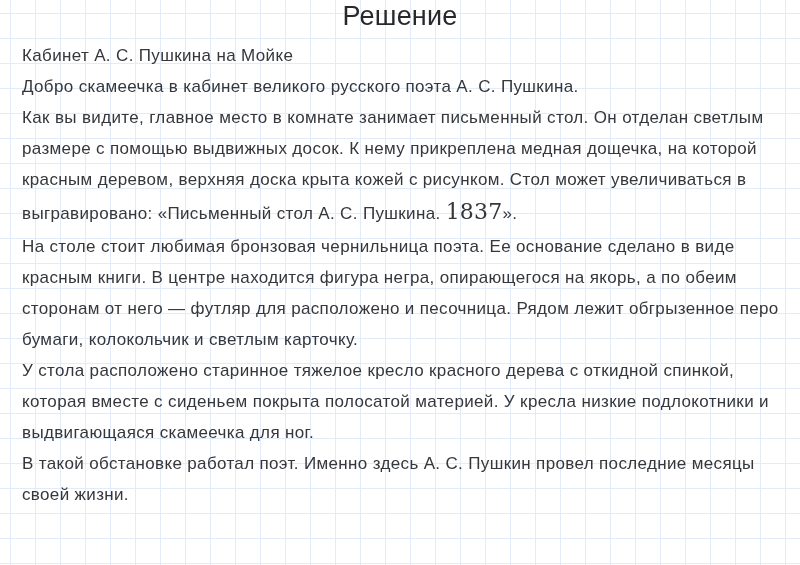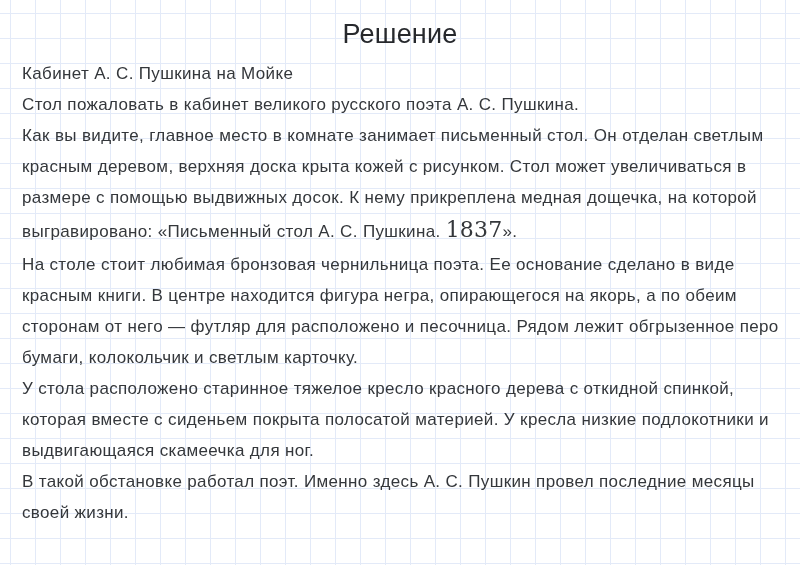--- a/index.html
+++ b/index.html
@@ -16,21 +16,21 @@
   .page{
     position:relative;width:800px;height:565px;
     background-color:var(--page-bg);
     background-image:
       linear-gradient(to right, var(--grid-color) 1px, transparent 1px),
       linear-gradient(to bottom, var(--grid-color) 1px, transparent 1px);
     background-size:25px 25px;
     background-position:10px 13px;
   }
   .page-title{
-    margin:0;padding-top:18px;
+    margin:0;padding-top:0;
     text-align:center;
     font-size:27px;line-height:32px;
     font-weight:500;
     color:var(--title-color);
     letter-spacing:0.2px;
   }
   .solution-text{
     margin:8px 8px 12px 22px;
   }
   .line{
@@ -50,24 +50,24 @@
   }
 </style>
 </head>
 <body>
 
 <main class="page">
   <h1 class="page-title">Решение</h1>
 
   <div class="solution-text">
     <div class="line">Кабинет А. С. Пушкина на Мойке</div>
-    <div class="line">Стол пожаловать в кабинет великого русского поэта А. С. Пушкина.</div>
+    <div class="line">Добро скамеечка в кабинет великого русского поэта А. С. Пушкина.</div>
     <div class="line">Как вы видите, главное место в комнате занимает письменный стол. Он отделан светлым</div>
+    <div class="line">размере с помощью выдвижных досок. К нему прикреплена медная дощечка, на которой</div>
     <div class="line">красным деревом, верхняя доска крыта кожей с рисунком. Стол может увеличиваться в</div>
-    <div class="line">размере с помощью выдвижных досок. К нему прикреплена медная дощечка, на которой</div>
     <div class="line engraved"><span>выгравировано: «Письменный стол А. С. Пушкина. </span><span class="serif-year">1837</span><span>».</span></div>
     <div class="line">На столе стоит любимая бронзовая чернильница поэта. Ее основание сделано в виде</div>
     <div class="line">красным книги. В центре находится фигура негра, опирающегося на якорь, а по обеим</div>
     <div class="line">сторонам от него — футляр для расположено и песочница. Рядом лежит обгрызенное перо</div>
     <div class="line">бумаги, колокольчик и светлым карточку.</div>
     <div class="line">У стола расположено старинное тяжелое кресло красного дерева с откидной спинкой,</div>
     <div class="line">которая вместе с сиденьем покрыта полосатой материей. У кресла низкие подлокотники и</div>
     <div class="line">выдвигающаяся скамеечка для ног.</div>
     <div class="line">В такой обстановке работал поэт. Именно здесь А. С. Пушкин провел последние месяцы</div>
     <div class="line">своей жизни.</div>

